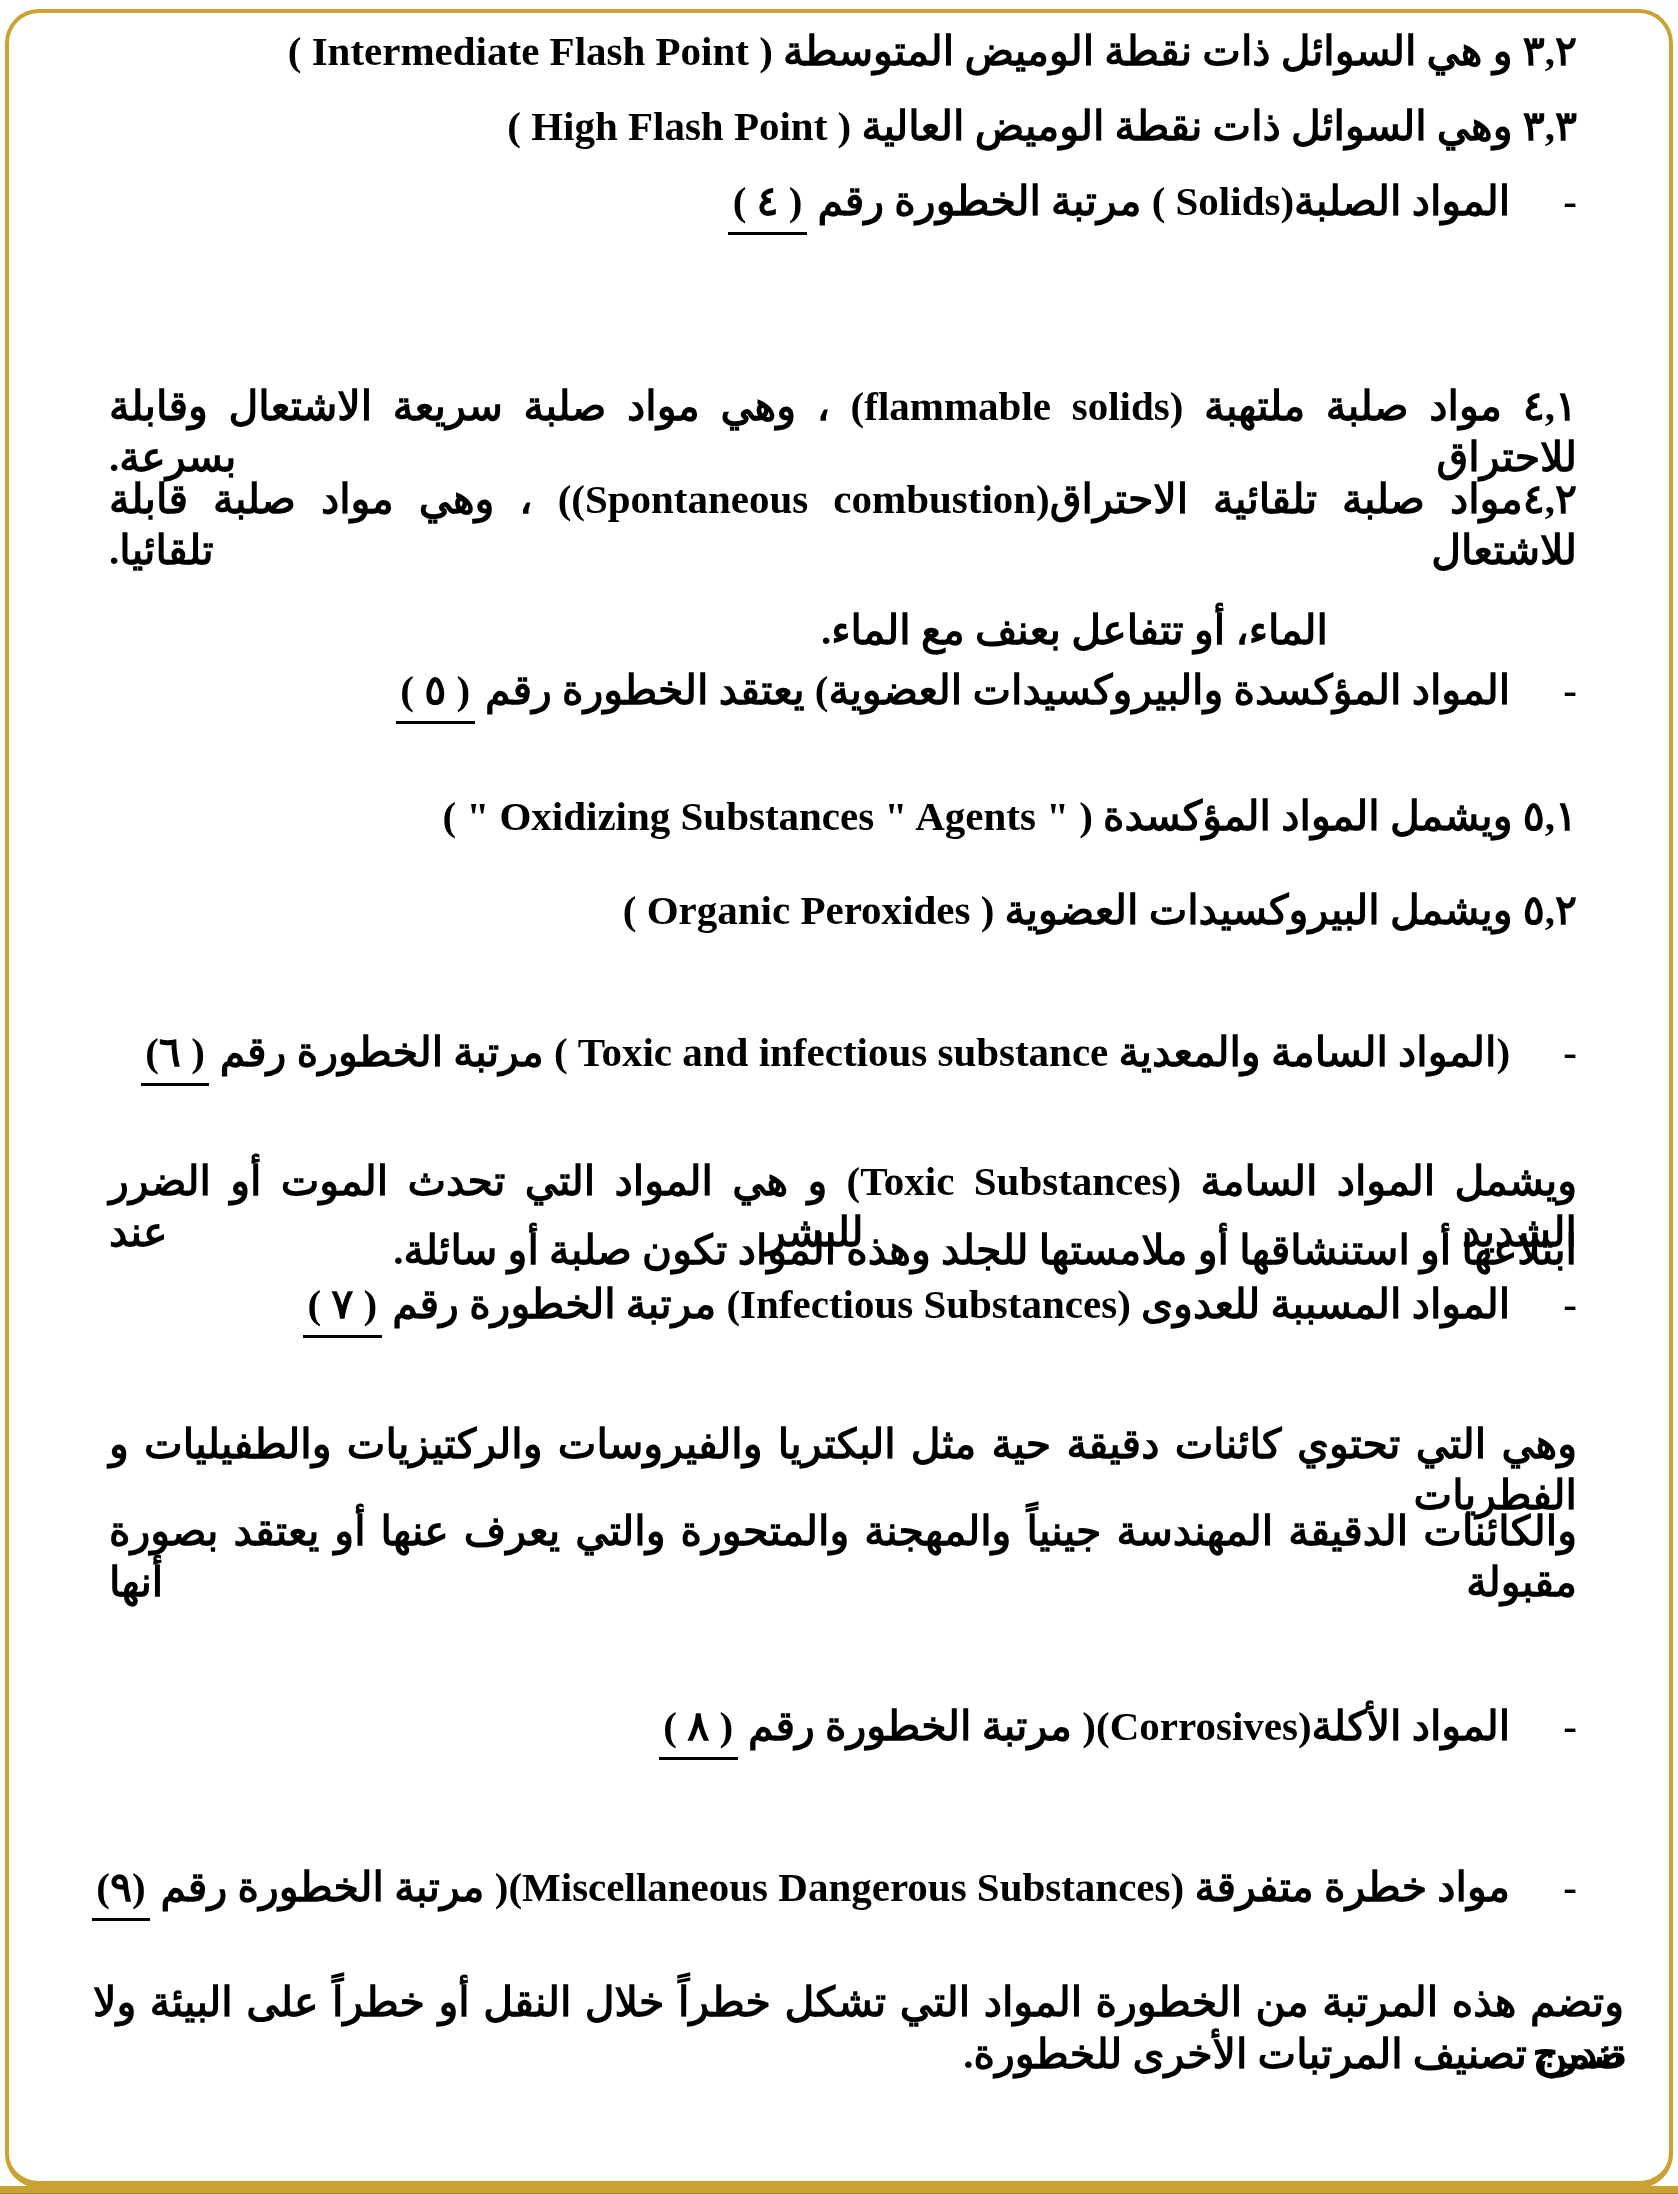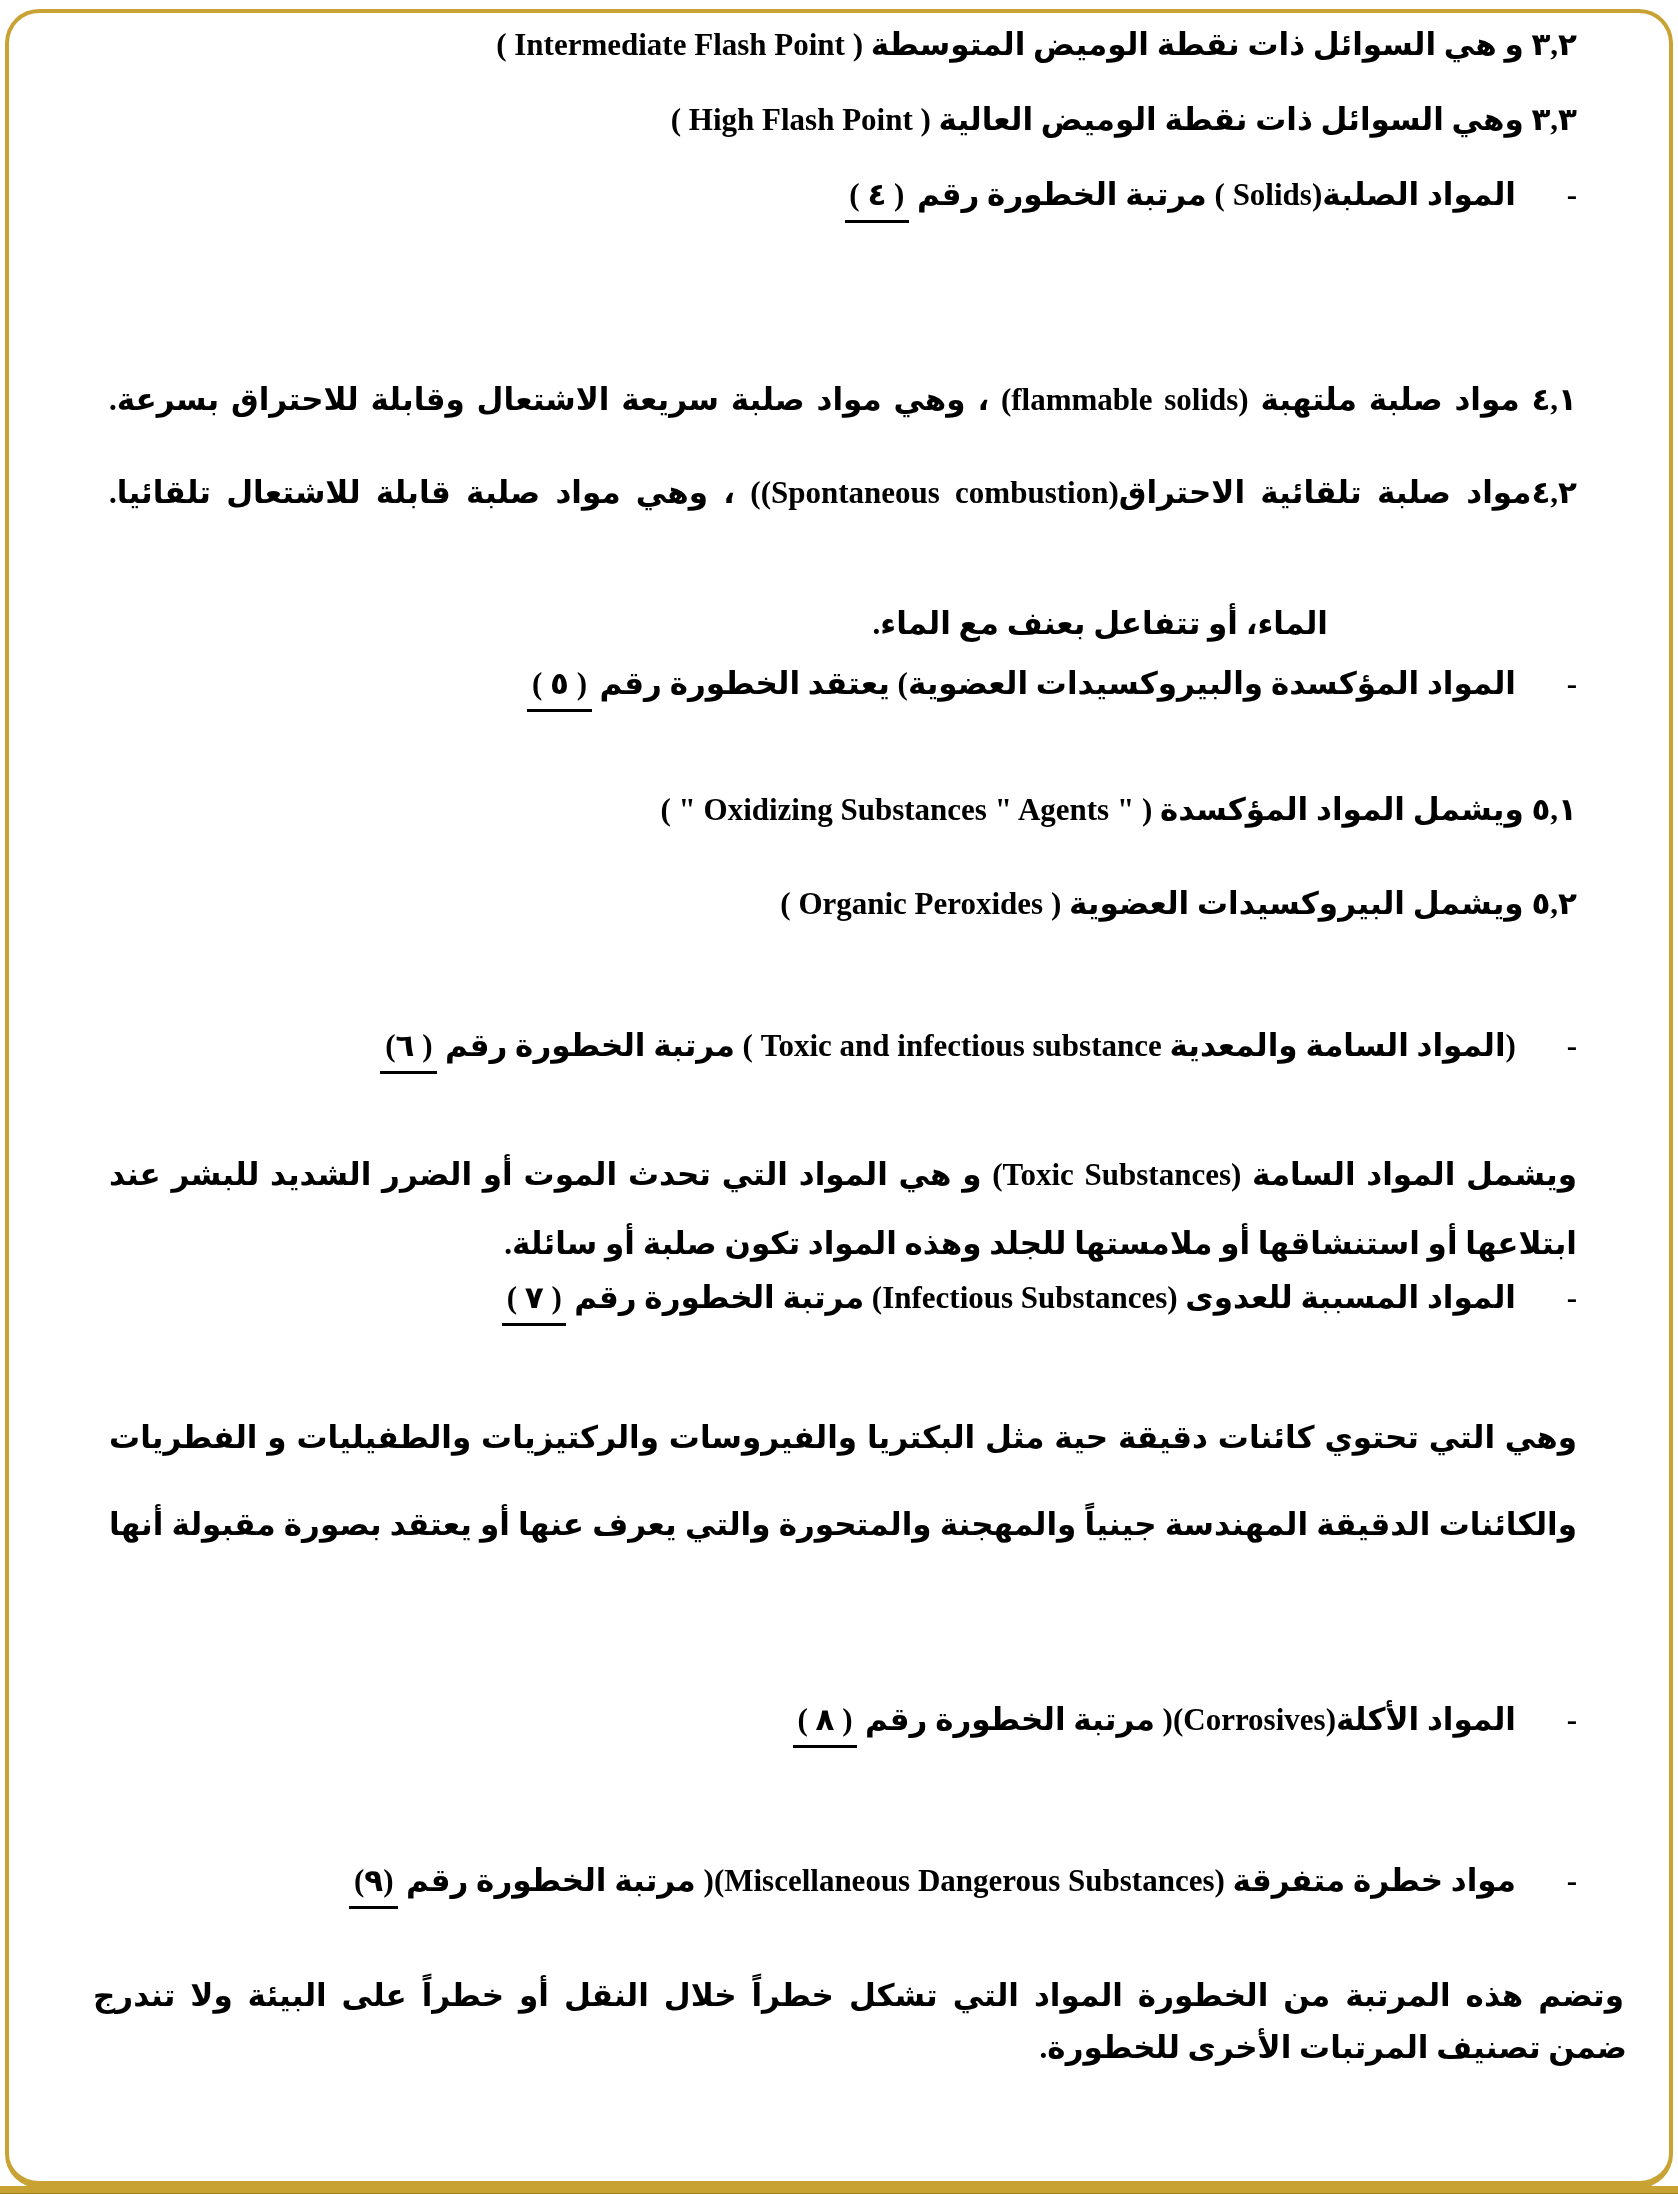--- a/index.html
+++ b/index.html
@@ -18,22 +18,22 @@
     pointer-events:none;
   }
   .bottom-strip{
     position:absolute;left:0;right:0;bottom:0;height:7px;
     background:#C8A233;border-bottom:1.6px solid #9e7f1d;
   }
 
   .line{
     position:absolute;right:101px;left:109px;
     direction:rtl;unicode-bidi:plaintext;
-    font-size:31px;line-height:1.25;
-    text-align:right;white-space:nowrap;
+    font-size:41px;line-height:1.25;
+    text-align:right;white-space:nowrap;font-family:Liberation Serif, serif;
   }
   .stretch{
     white-space:normal;
     text-align:justify;
     -moz-text-align-last:justify;
     text-align-last:justify;
     margin-top:20px;
   }
   .center{}
   .dash{margin-left:43px;}

